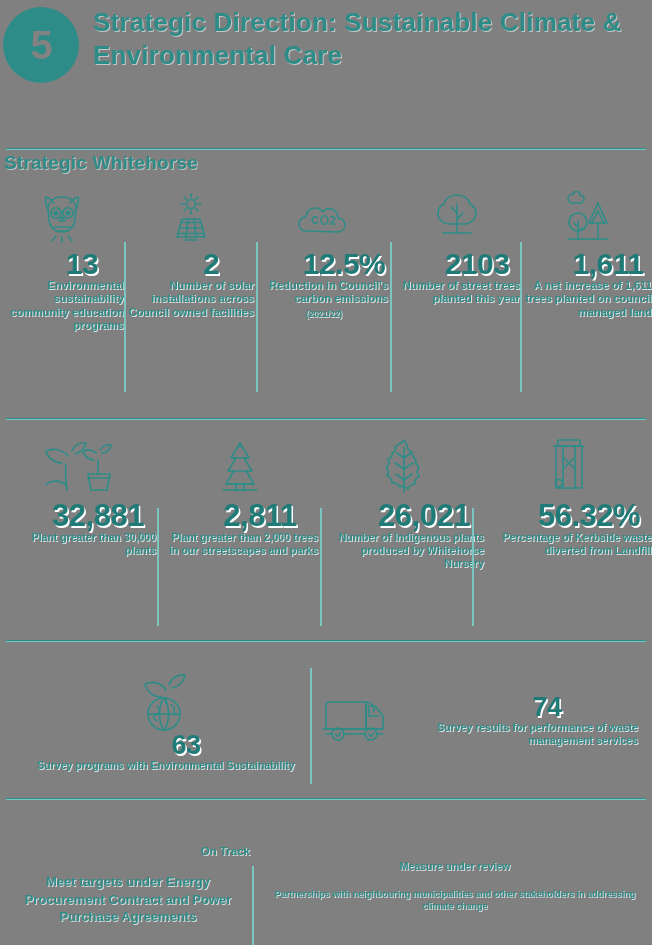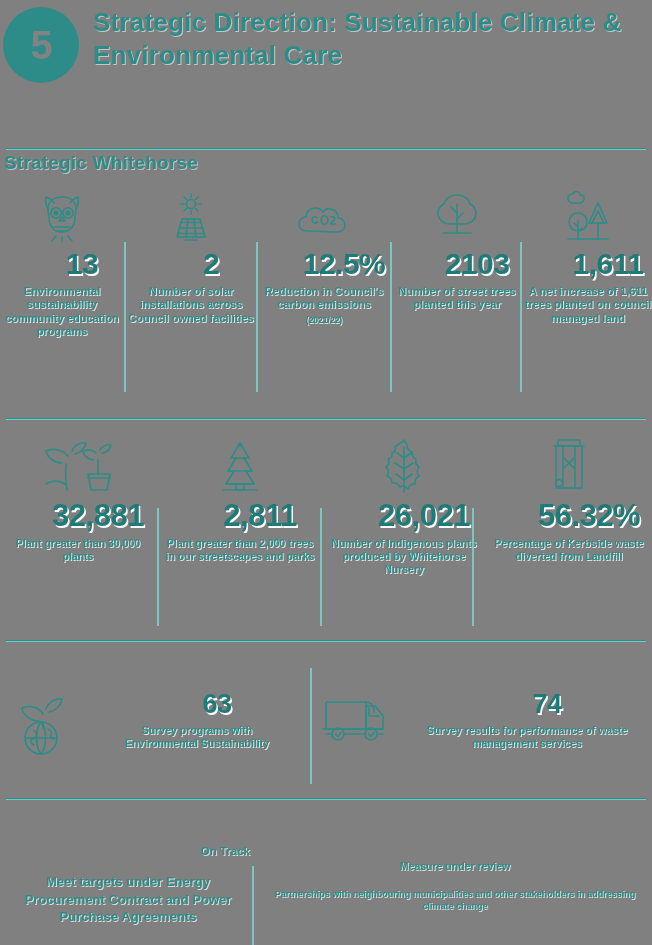--- a/index.html
+++ b/index.html
@@ -113,21 +113,21 @@
     line-height: 1;
     text-shadow: 1.5px 1.5px 0 #ffffff;
     letter-spacing: -0.5px;
     padding-left: 40px;
   }
   .stat-label {
     color: #2d8c87;
     font-weight: bold;
     line-height: 1.22;
     text-shadow: 1px 1px 0 rgba(255,255,255,0.75);
-    margin-top: 6px;
+    text-align: right;
   }
   .stat-note {
     color: #2d8c87;
     font-weight: bold;
     font-size: 8.5px;
     line-height: 1.2;
     text-shadow: 1px 1px 0 rgba(255,255,255,0.7);
     margin-top: 3px;
   }
 
@@ -343,21 +343,21 @@
         <path d="M21 20l10 10M31 20l-10 10"></path>
         <circle cx="16" cy="45" r="3.5"></circle>
       </svg>
     </div>
     <div class="stat-num">56.32%</div>
     <div class="stat-label">Percentage of Kerbside waste diverted from Landfill</div>
   </div>
 
   <div class="rule rule-3"></div>
 
-  <div class="row3cell row3" style="left:0px; top:660px; width:308px; height:120px;">
+  <div class="row3cell row3" style="left:12px; top:660px; width:308px; height:120px;flex-direction:column;">
     <div class="r3icon">
       <svg width="62" height="72" viewBox="0 0 62 72" fill="none" stroke="#2d8c87" stroke-width="1.6" stroke-linecap="round" stroke-linejoin="round">
         <path d="M31 30c-5-8-14-9-21-6 1 7 8 13 17 13"></path>
         <path d="M34 25c2-7 10-11 16-10-1 7-7 12-13 13"></path>
         <path d="M31 38v6"></path>
         <circle cx="29" cy="54" r="16"></circle>
         <path d="M13 54h32"></path>
         <path d="M29 38c-6 7-6 25 0 32M29 38c6 7 6 25 0 32"></path>
         <path d="M22 46c2 2 3 5 2 7-1 2-4 1-5 3s1 4 3 5"></path>
         <path d="M36 45c3 1 4 4 3 6s1 4 3 4"></path>

